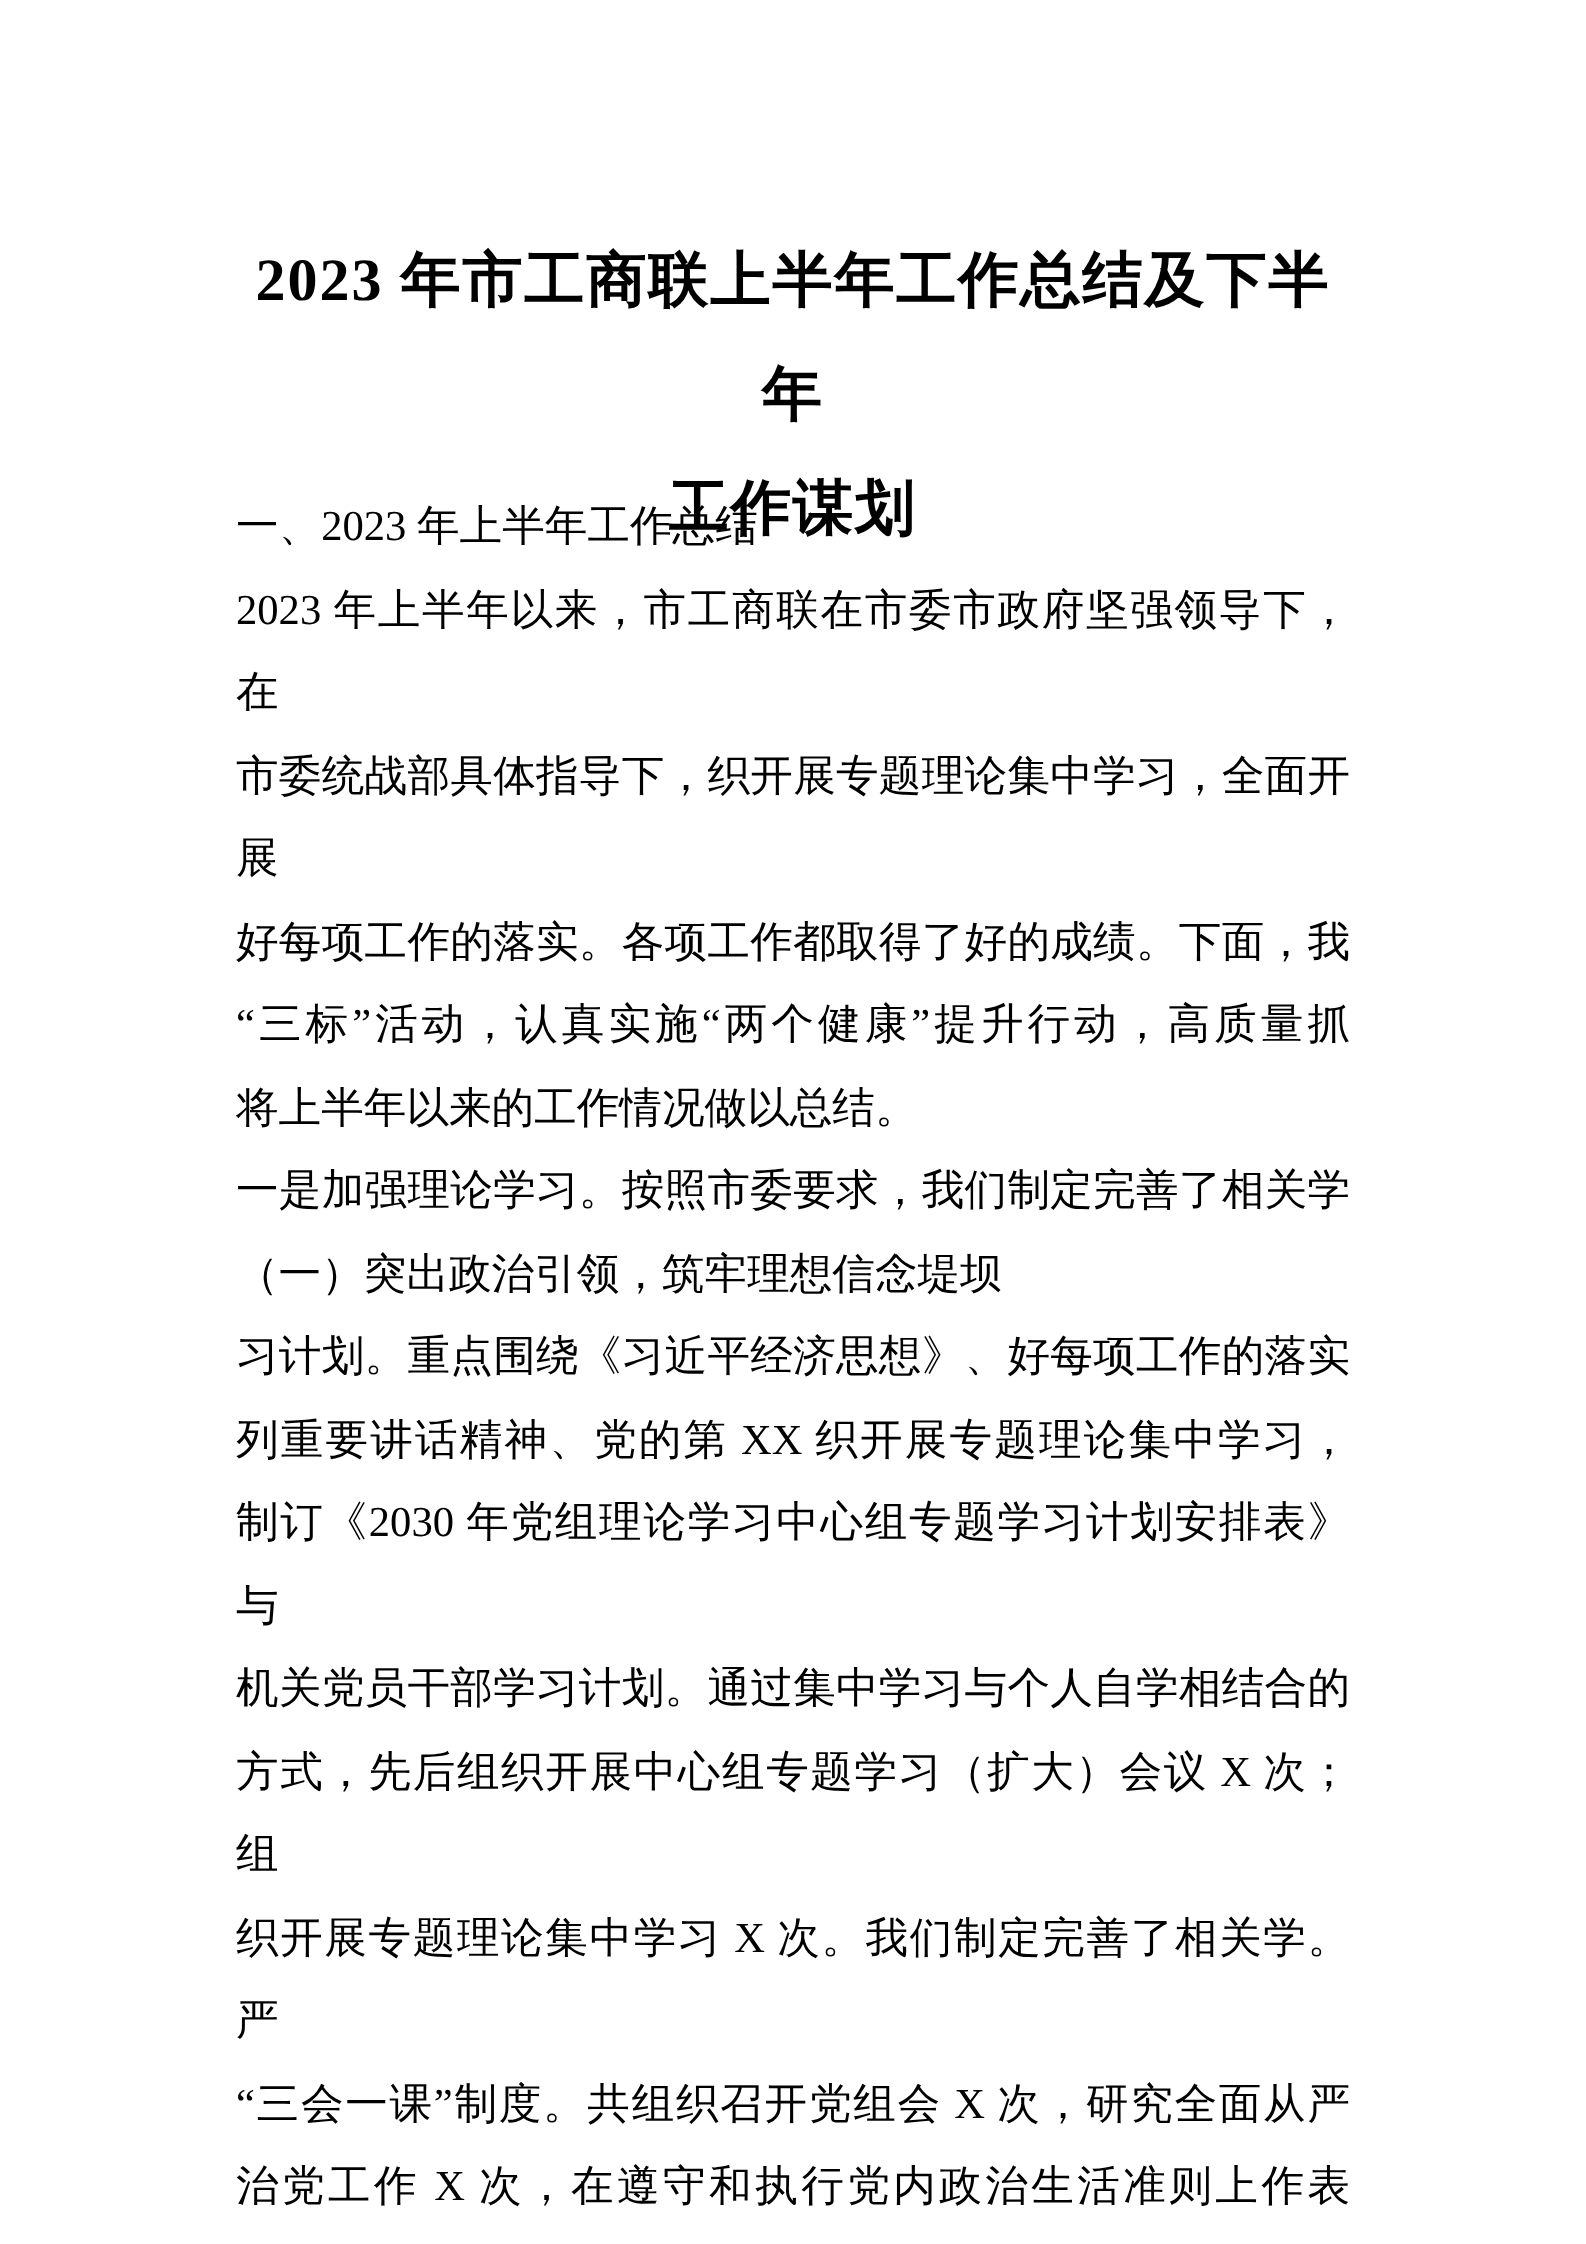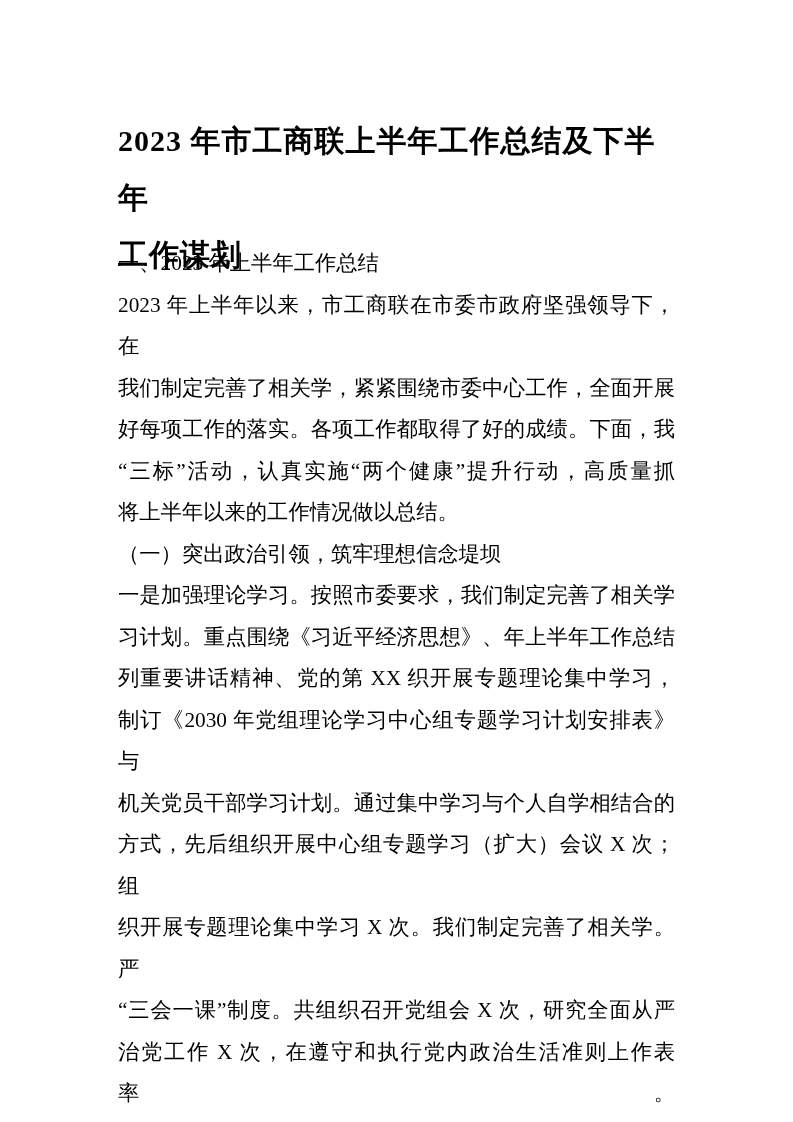--- a/index.html
+++ b/index.html
@@ -14,21 +14,21 @@
     background: #ffffff;
     overflow: hidden;
     font-family: "Liberation Serif", "DejaVu Serif", serif;
     color: #000000;
   }
   .title-block {
     position: absolute;
     left: 118px;
     width: 557px;
     top: 112px;
-    text-align: left;
+    text-align: center;
     font-weight: bold;
     font-size: 30px;
     line-height: 57px;
     letter-spacing: 1px;
     color: #000000;
   }
   .title-line {
     display: block;
   }
   .body-block {
@@ -54,27 +54,27 @@
 <div class="page">
 
   <div class="title-block">
     <span class="title-line">2023 年市工商联上半年工作总结及下半年</span>
     <span class="title-line">工作谋划</span>
   </div>
 
   <div class="body-block">
       <div class="body-line">一、2023 年上半年工作总结</div>
       <div class="body-line fill">2023 年上半年以来，市工商联在市委市政府坚强领导下，在</div>
-      <div class="body-line fill">我们制定完善了相关学，紧紧围绕市委中心工作，全面开展</div>
+      <div class="body-line fill">市委统战部具体指导下，织开展专题理论集中学习，全面开展</div>
       <div class="body-line fill">好每项工作的落实。各项工作都取得了好的成绩。下面，我</div>
       <div class="body-line fill">“三标”活动，认真实施“两个健康”提升行动，高质量抓</div>
       <div class="body-line">将上半年以来的工作情况做以总结。</div>
+      <div class="body-line fill">一是加强理论学习。按照市委要求，我们制定完善了相关学</div>
       <div class="body-line">（一）突出政治引领，筑牢理想信念堤坝</div>
-      <div class="body-line fill">一是加强理论学习。按照市委要求，我们制定完善了相关学</div>
-      <div class="body-line fill">习计划。重点围绕《习近平经济思想》、年上半年工作总结</div>
+      <div class="body-line fill">习计划。重点围绕《习近平经济思想》、好每项工作的落实</div>
       <div class="body-line fill">列重要讲话精神、党的第 XX 织开展专题理论集中学习，</div>
       <div class="body-line fill">制订《2030 年党组理论学习中心组专题学习计划安排表》与</div>
       <div class="body-line fill">机关党员干部学习计划。通过集中学习与个人自学相结合的</div>
       <div class="body-line fill">方式，先后组织开展中心组专题学习（扩大）会议 X 次；组</div>
       <div class="body-line fill">织开展专题理论集中学习 X 次。我们制定完善了相关学。严</div>
       <div class="body-line fill">“三会一课”制度。共组织召开党组会 X 次，研究全面从严</div>
       <div class="body-line fill">治党工作 X 次，在遵守和执行党内政治生活准则上作表率。</div>
     </div>
 
 </div>

